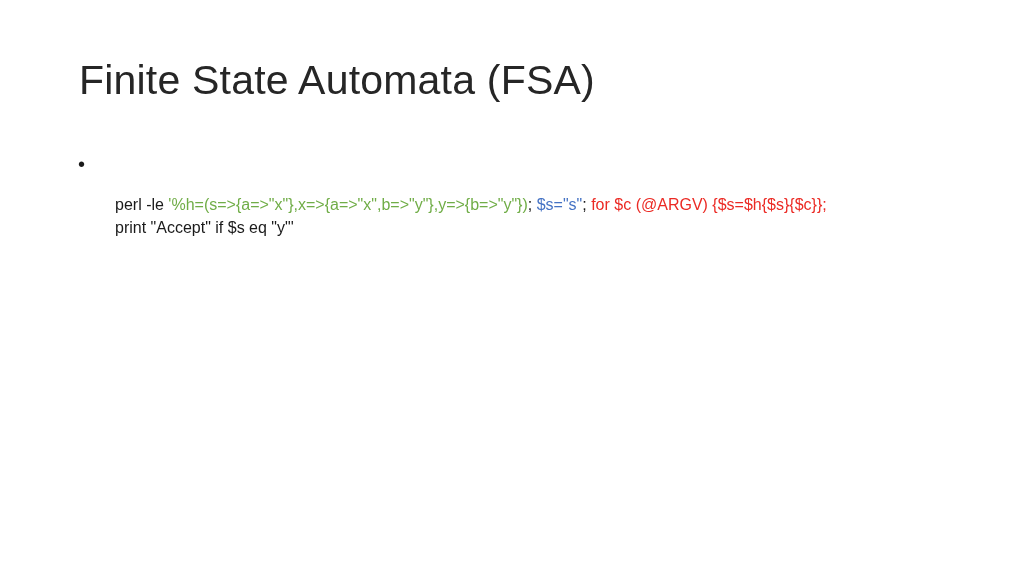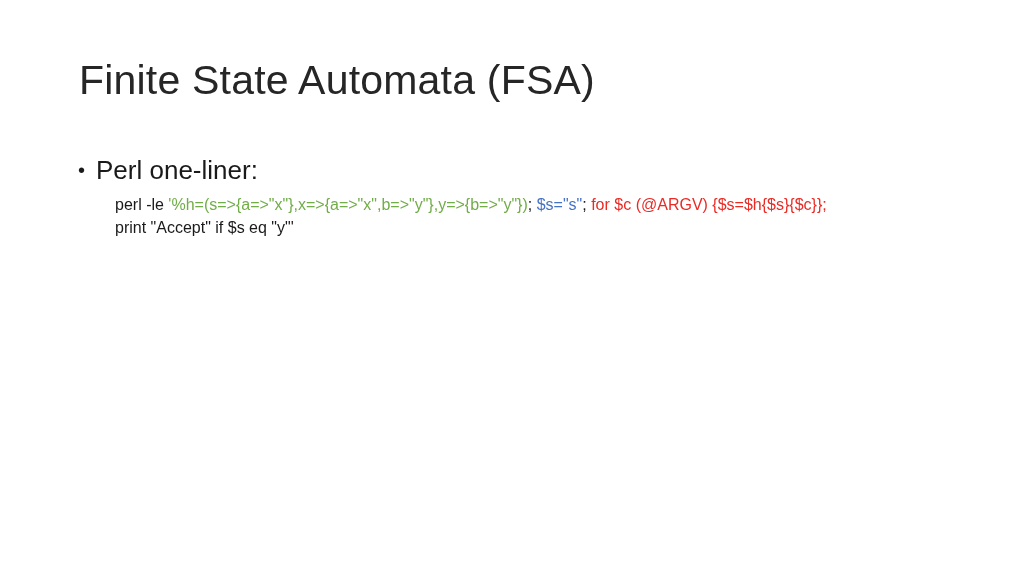--- a/index.html
+++ b/index.html
@@ -59,21 +59,20 @@
 </style>
 </head>
 <body>
 
 <div class="slide">
 
   <h1 class="slide-title">Finite State Automata (FSA)</h1>
 
   <div class="bullet-row">
     <span class="bullet-dot">•</span>
-    <span class="bullet-text">Perl one-liner:</span>
   </div>
 
   <div class="code-block">
     <div class="code-line"><span style="color: rgb(26, 26, 26);">perl -le </span><span style="color: rgb(112, 173, 71);">'%h=(s=&gt;{a=&gt;"x"},x=&gt;{a=&gt;"x",b=&gt;"y"},y=&gt;{b=&gt;"y"})</span><span style="color: rgb(26, 26, 26);">; </span><span style="color: rgb(68, 114, 196);">$s="s"</span><span style="color: rgb(26, 26, 26);">; </span><span style="color: rgb(235, 42, 36);">for $c (@ARGV) {$s=$h{$s}{$c}};</span></div>
     <div class="code-line"><span style="color: rgb(26, 26, 26);">print "Accept" if $s eq "y"'</span></div>
   </div>
 
 </div>
 
 </body></html>

